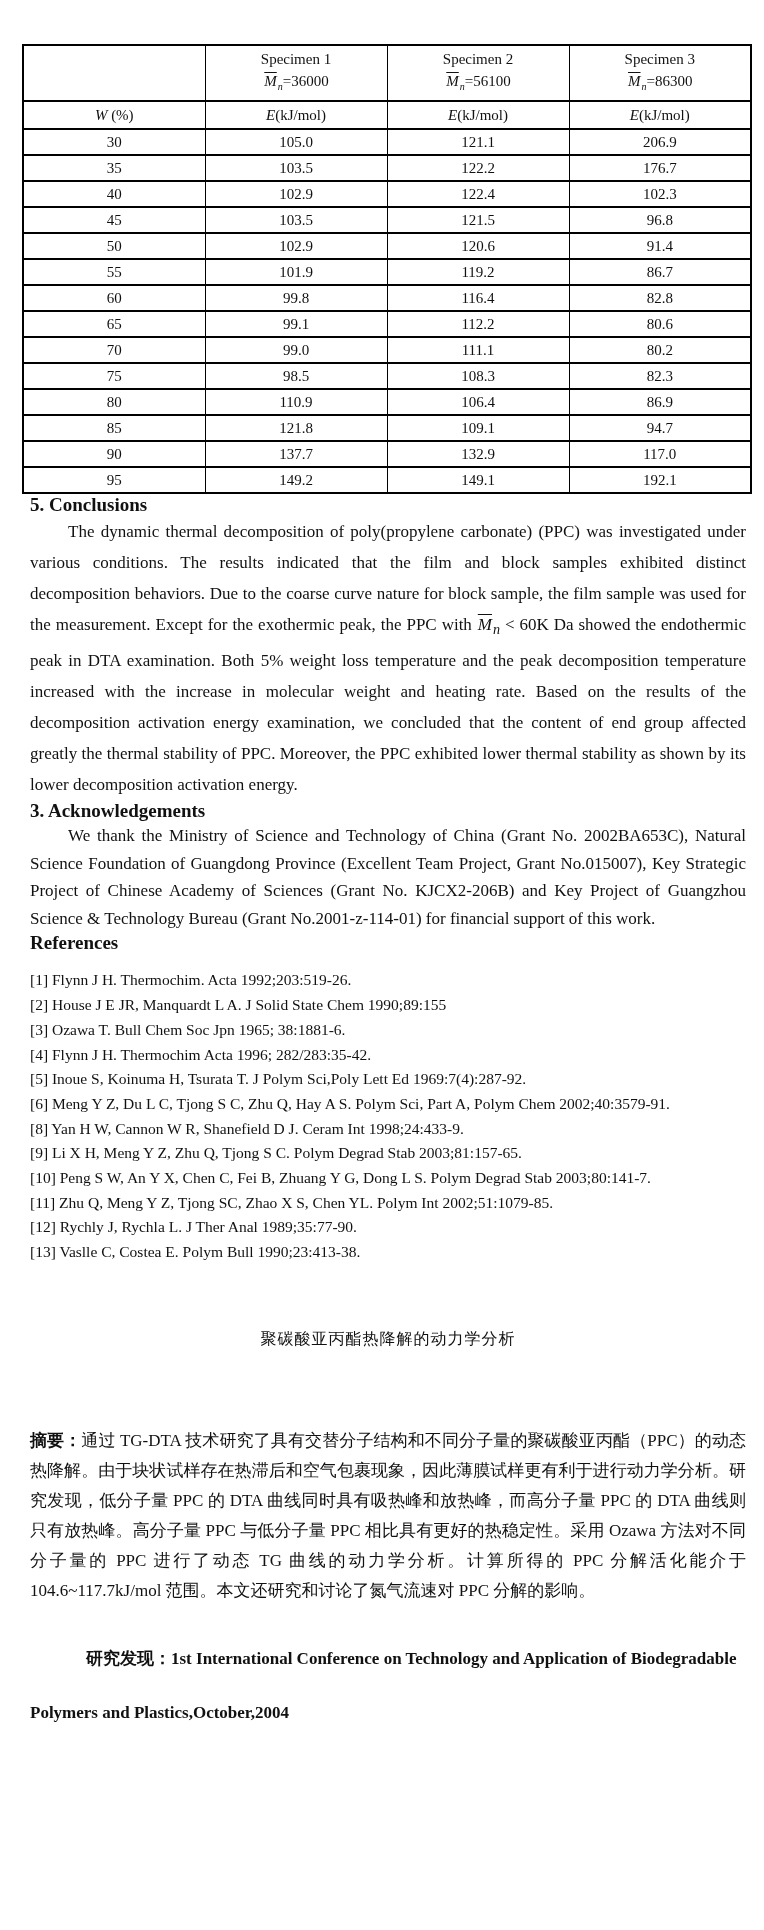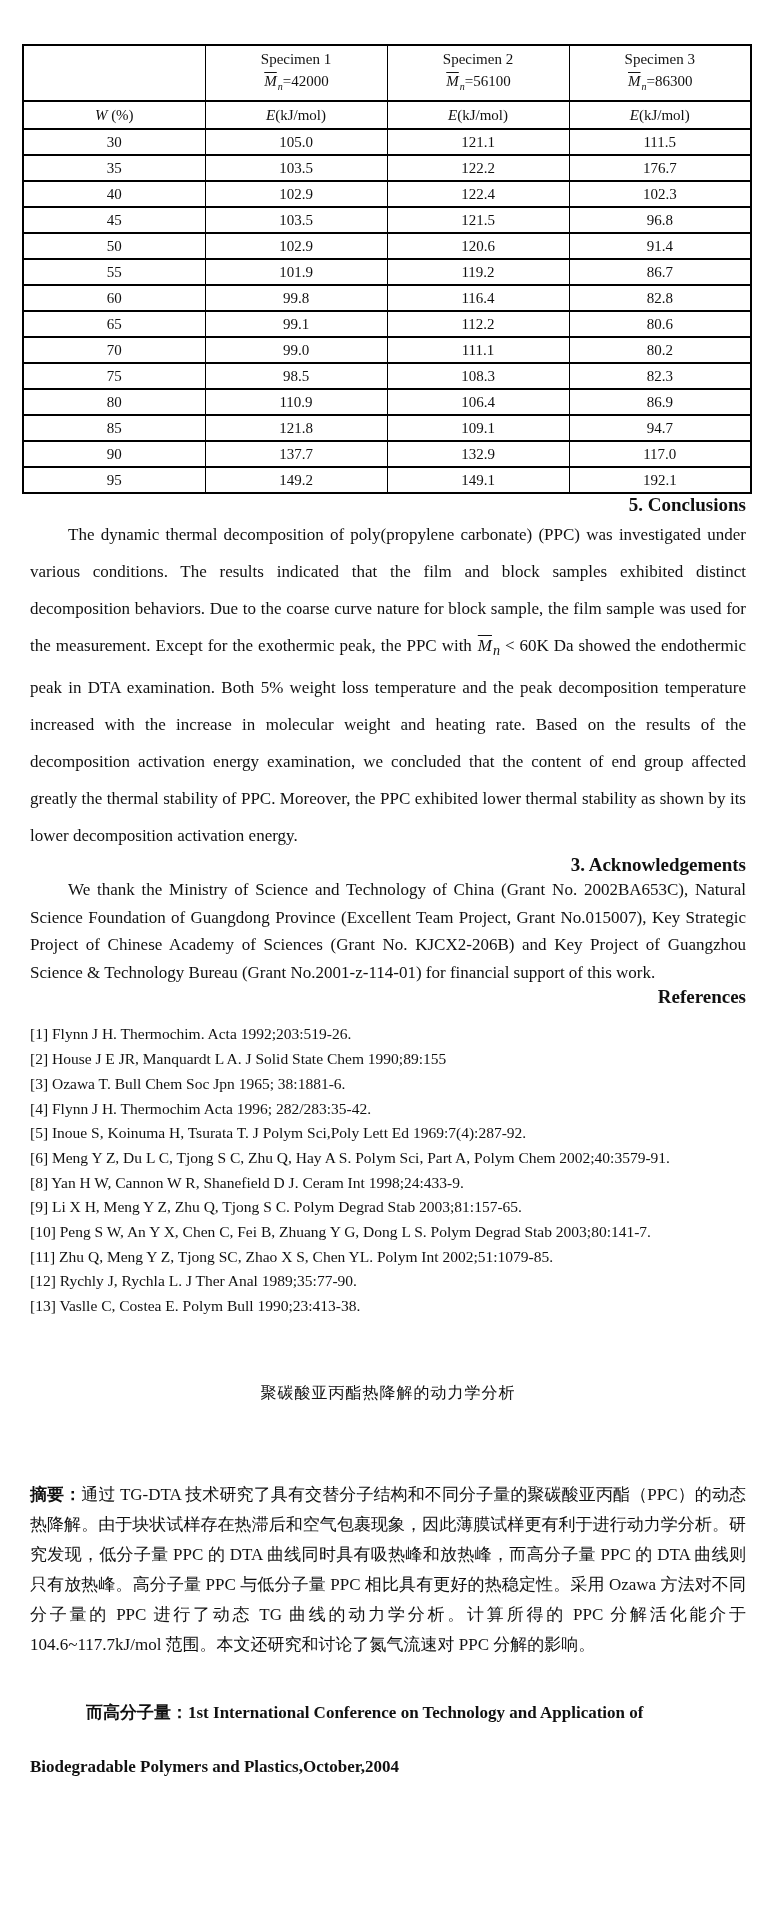--- a/index.html
+++ b/index.html
@@ -55,34 +55,33 @@
   }
   .var { font-style: italic; }
 
   
   .text-col { margin: 0 6px 0 8px; }
   h2.sec-heading {
     font-size: 19px;
     font-weight: bold;
     margin: 0;
     padding: 0;
-    text-align: right;
   }
   .h-conclusions { margin-top: 44px; }
   .h-ack { margin-top: 24px; }
   .h-refs { margin-top: 32px; }
 
   p.body-para {
     font-size: 17px;
     text-align: justify;
     margin: 0;
   }
   .conclusions-para {
     margin-top: 14px;
-    line-height: 37px;
+    line-height: 31px;
     text-indent: 38px;
   }
   .ack-para {
     margin-top: 12px;
     line-height: 27.5px;
     text-indent: 38px;
   }
 
   .refs-list { margin-top: 14px; }
   .ref-item {
@@ -120,21 +119,21 @@
 <body>
 
 <div class="page">
 
   <table class="data-table">
     <thead>
       <tr class="spec-row">
         <th></th>
         <th>
           <div class="spec-name">Specimen 1</div>
-          <div class="mn-line"><span class="mbar">M</span><sub>n</sub><span>=42000</span></div>
+          <div class="mn-line"><span class="mbar">M</span><sub>n</sub><span>=36000</span></div>
         </th>
         <th>
           <div class="spec-name">Specimen 2</div>
           <div class="mn-line"><span class="mbar">M</span><sub>n</sub><span>=56100</span></div>
         </th>
         <th>
           <div class="spec-name">Specimen 3</div>
           <div class="mn-line"><span class="mbar">M</span><sub>n</sub><span>=86300</span></div>
         </th>
       </tr>
@@ -143,21 +142,21 @@
         <th><span class="var">E</span><span>(kJ/mol)</span></th>
         <th><span class="var">E</span><span>(kJ/mol)</span></th>
         <th><span class="var">E</span><span>(kJ/mol)</span></th>
       </tr>
     </thead>
     <tbody id="table-body">
         <tr>
           <td>30</td>
           <td>105.0</td>
           <td>121.1</td>
-          <td>111.5</td>
+          <td>206.9</td>
         </tr>
         <tr>
           <td>35</td>
           <td>103.5</td>
           <td>122.2</td>
           <td>176.7</td>
         </tr>
         <tr>
           <td>40</td>
           <td>102.9</td>
@@ -254,16 +253,16 @@
         <div class="ref-item">[10] Peng S W, An Y X, Chen C, Fei B, Zhuang Y G, Dong L S. Polym Degrad Stab 2003;80:141-7.</div>
         <div class="ref-item">[11] Zhu Q, Meng Y Z, Tjong SC, Zhao X S, Chen YL. Polym Int 2002;51:1079-85.</div>
         <div class="ref-item">[12] Rychly J, Rychla L. J Ther Anal 1989;35:77-90.</div>
         <div class="ref-item">[13] Vaslle C, Costea E. Polym Bull 1990;23:413-38.</div>
       </div>
 
     <div class="cn-title">聚碳酸亚丙酯热降解的动力学分析</div>
 
     <p class="cn-abstract"><span class="abs-label">摘要：</span><span>通过 TG-DTA 技术研究了具有交替分子结构和不同分子量的聚碳酸亚丙酯（PPC）的动态热降解。由于块状试样存在热滞后和空气包裹现象，因此薄膜试样更有利于进行动力学分析。研究发现，低分子量 PPC 的 DTA 曲线同时具有吸热峰和放热峰，而高分子量 PPC 的 DTA 曲线则只有放热峰。高分子量 PPC 与低分子量 PPC 相比具有更好的热稳定性。采用 Ozawa 方法对不同分子量的 PPC 进行了动态 TG 曲线的动力学分析。计算所得的 PPC 分解活化能介于 104.6~117.7kJ/mol 范围。本文还研究和讨论了氮气流速对 PPC 分解的影响。</span></p>
 
-    <p class="cn-source"><span>而高分子量：</span><span>1st International Conference on Technology and Application of Biodegradable Polymers and Plastics,October,2004</span></p>
+    <p class="cn-source"><span>研究发现：</span><span>1st International Conference on Technology and Application of Biodegradable Polymers and Plastics,October,2004</span></p>
 
   </div>
 </div>
 
 </body></html>

